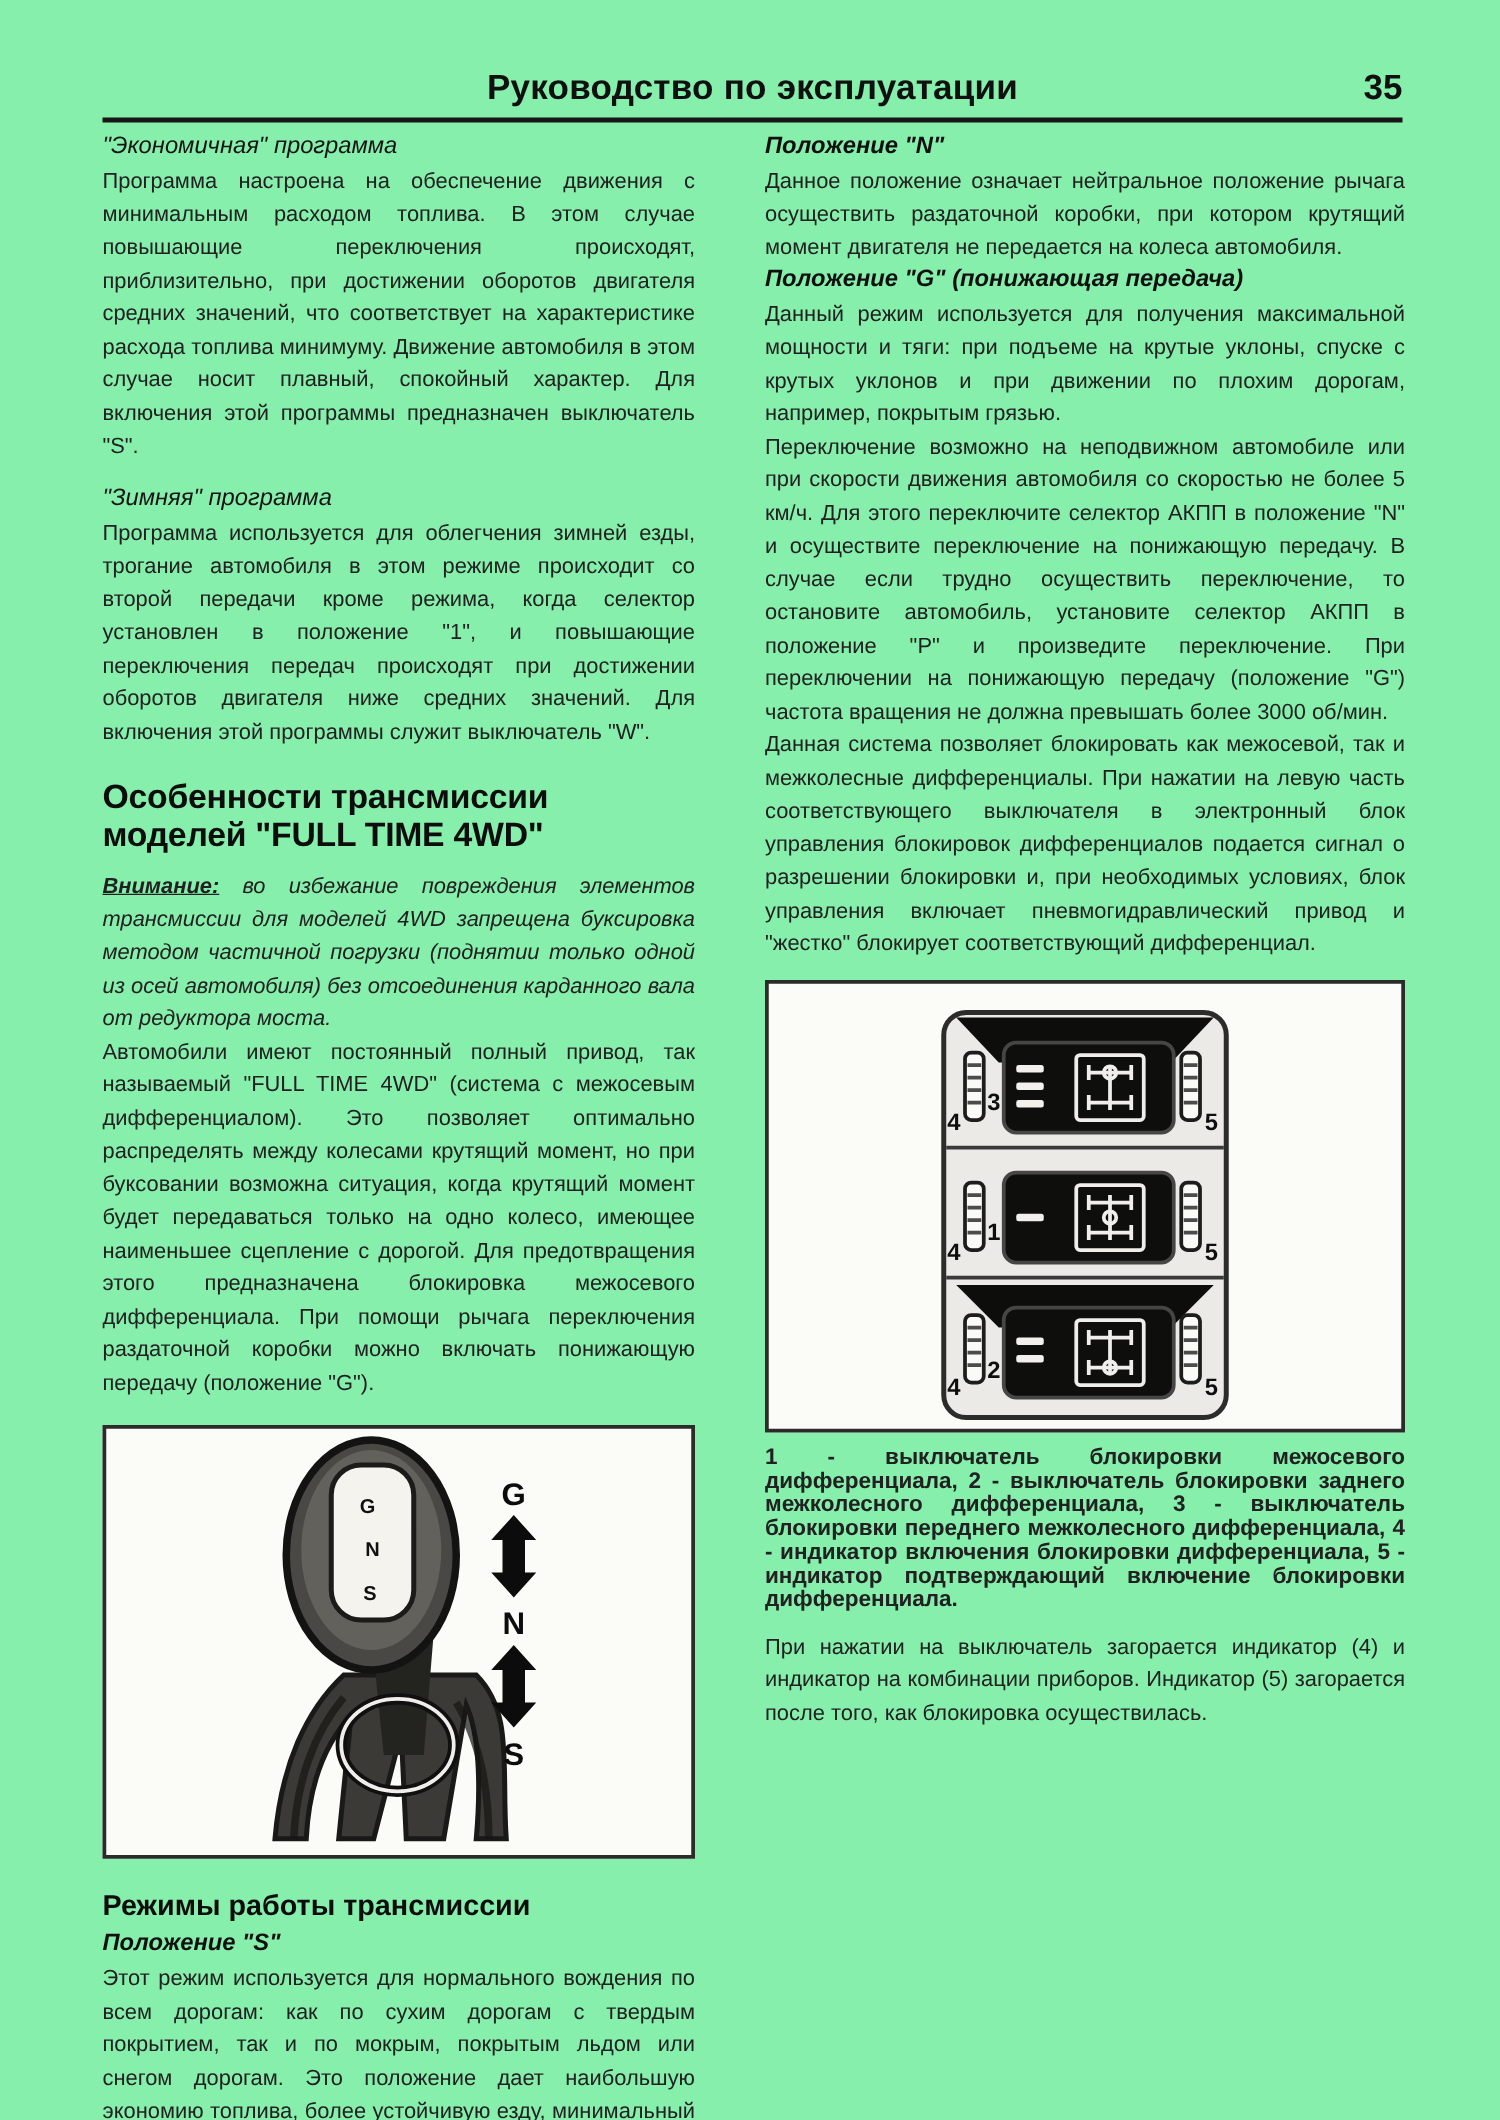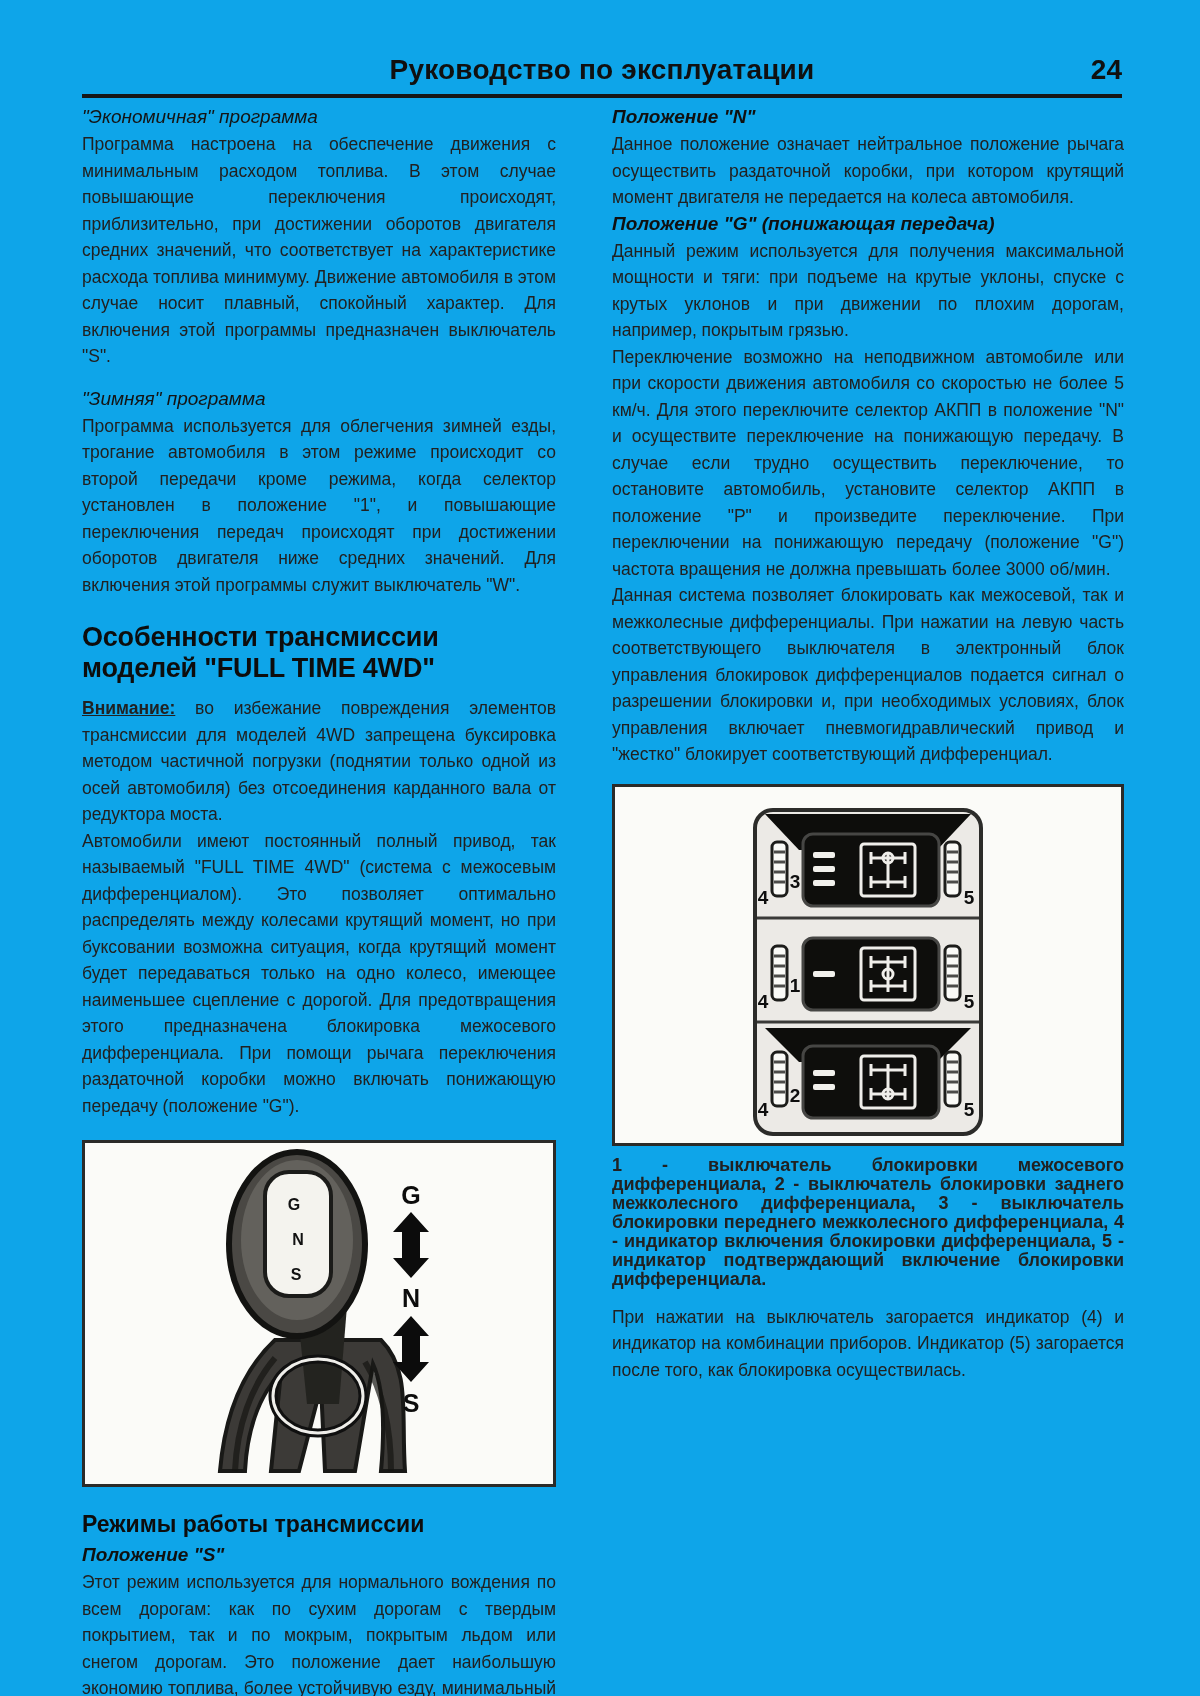--- a/index.html
+++ b/index.html
@@ -1,18 +1,18 @@
 <!DOCTYPE html>
 <html lang="ru"><head>
 <meta charset="utf-8">
 <style>
   html,body{margin:0;padding:0;background:#cfcfcc;}
   .page{
     position:relative; width:1200px; height:1696px; margin:0 auto;
-    background:#0ea5e9; overflow:hidden;
+    background:#86efac; overflow:hidden;
     font-family:"Liberation Sans", sans-serif; color:#1c1c1c;
   }
   
   .header-title{
     position:absolute; top:54px; left:82px; width:1040px;
     text-align:center; font-size:28px; font-weight:bold; color:#101010;
     letter-spacing:0.2px;
   }
   .header-page-num{
     position:absolute; top:54px; left:82px; width:1040px; text-align:right;
@@ -38,41 +38,41 @@
     font-style:italic; font-weight:bold; font-size:19px; color:#101010;
     margin:0 0 3px 0;
   }
   .h-big{
     font-size:27px; line-height:31px; font-weight:bold; color:#0d0d0d;
     margin:0 0 11px 0; letter-spacing:-0.2px;
   }
   .h-mid{
     font-size:23px; font-weight:bold; color:#0d0d0d; margin:0 0 6px 0;
   }
-  .warning{}
+  .warning{font-style:italic;}
   .warning .w-label{text-decoration:underline; font-weight:bold;}
   .mt-sec{margin-top:18px;}
   .mt-big{margin-top:24px;}
   .figure{
     border:3px solid #2b2b29; background:#fbfbf8; margin-top:21px;
   }
   .fig1{height:341px;}
   .fig2{height:356px;}
   .figure svg{display:block; width:100%; height:100%;}
   .figure text{font-family:"Liberation Sans", sans-serif;}
   .caption{font-weight:bold; font-size:18px; line-height:19px; margin-top:10px;}
   .final{margin-top:15px;}
 </style>
 </head>
 <body>
 
 <div class="page">
 
   <div class="header-title">Руководство по эксплуатации</div>
-  <div class="header-page-num">24</div>
+  <div class="header-page-num">35</div>
   <div class="header-rule"></div>
 
   <div class="col col-left">
     <div class="it-head">"Экономичная" программа</div>
     <p>Программа настроена на обеспечение движения с минимальным расходом топлива. В этом случае повышающие переключения происходят, приблизительно, при достижении оборотов двигателя средних значений, что соответствует на характеристике расхода топлива минимуму. Движение автомобиля в этом случае носит плавный, спокойный характер. Для включения этой программы предназначен выключатель "S".</p>
 
     <div class="it-head mt-sec">"Зимняя" программа</div>
     <p>Программа используется для облегчения зимней езды, трогание автомобиля в этом режиме происходит со второй передачи кроме режима, когда селектор установлен в положение "1", и повышающие переключения передач происходят при достижении оборотов двигателя ниже средних значений. Для включения этой программы служит выключатель "W".</p>
 
     <div class="h-big mt-big">Особенности трансмиссии моделей "FULL TIME 4WD"</div>

